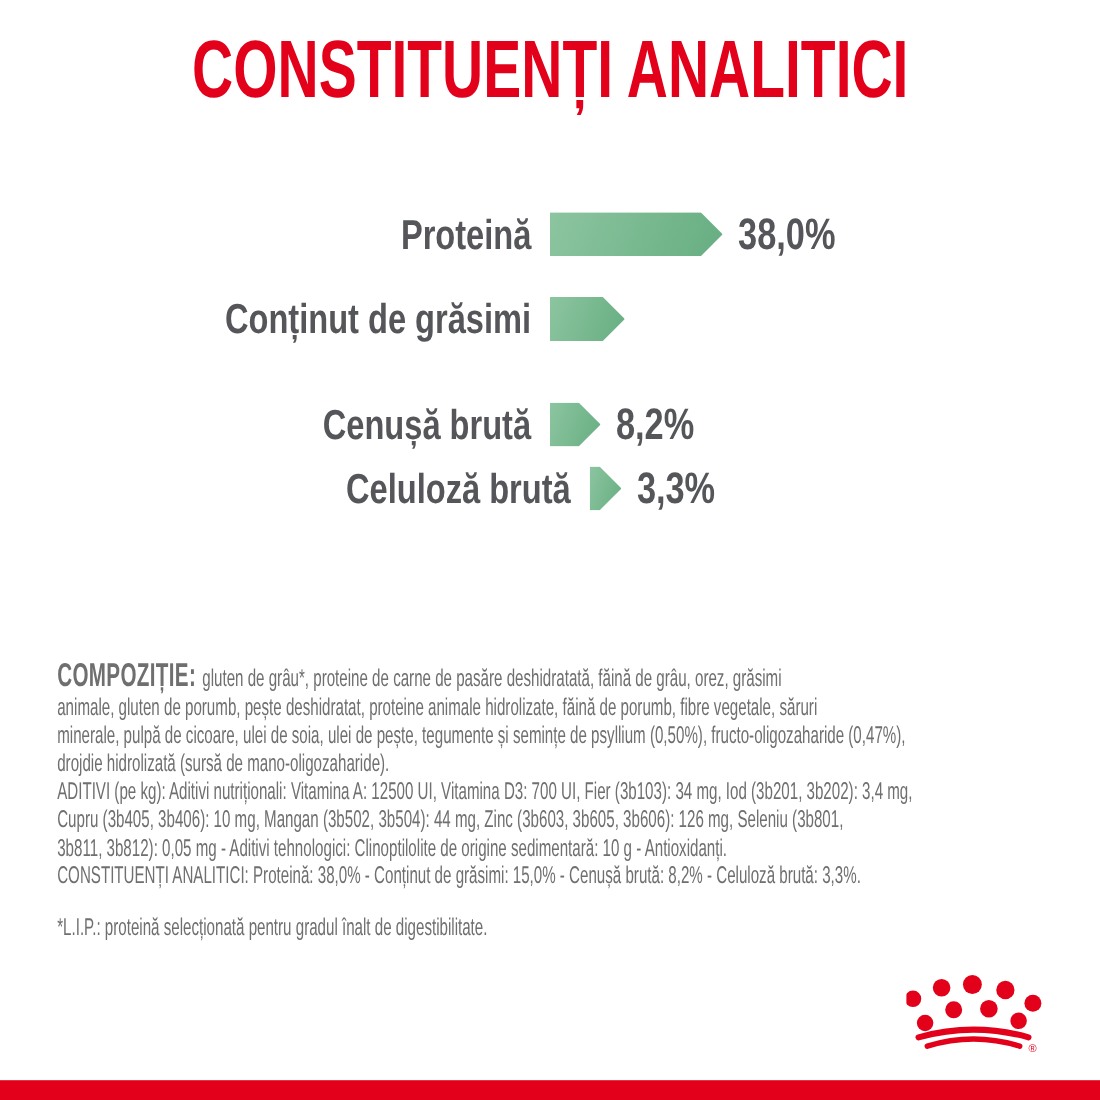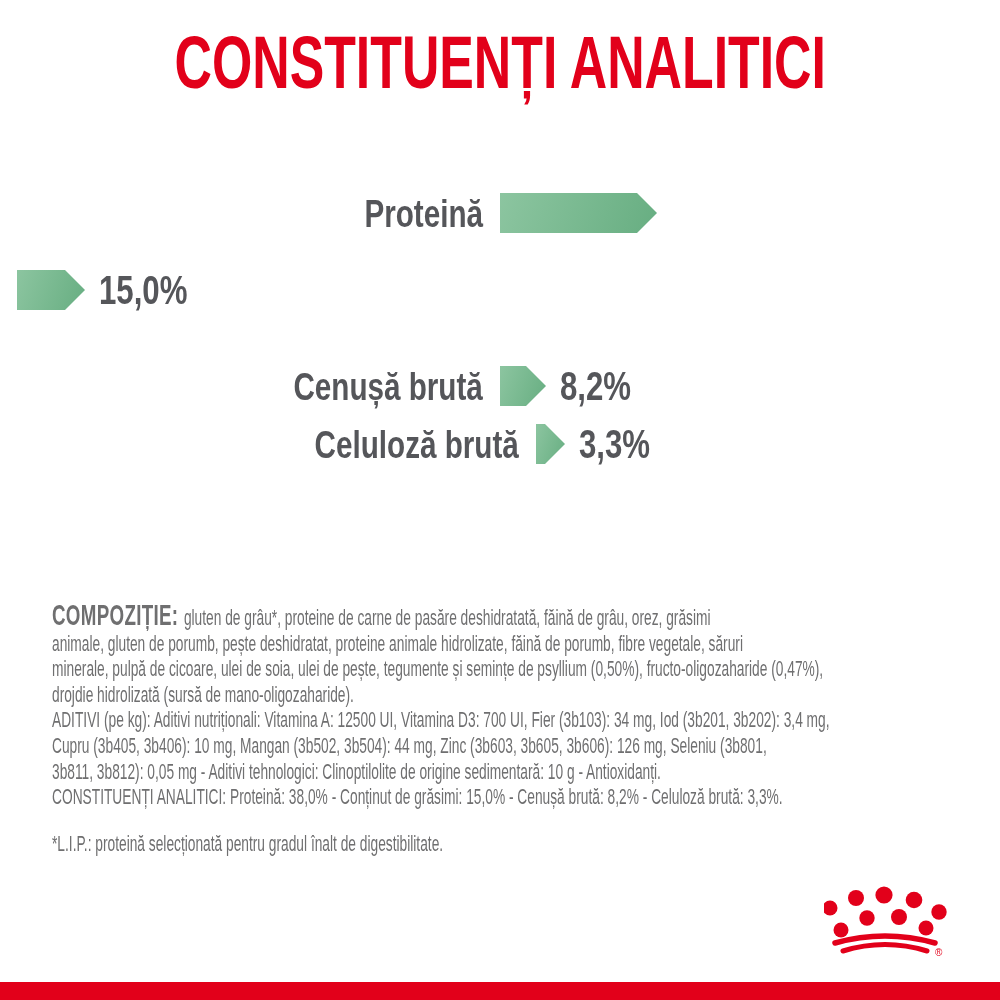--- a/index.html
+++ b/index.html
@@ -60,24 +60,25 @@
 <body>
 
 <div class="page">
 
   <h1 class="title"><span class="cond">CONSTITUENȚI ANALITICI</span></h1>
 
   <div>
     <div class="chart-row row-1">
         <div class="row-label"><span class="cond">Proteină</span></div>
         <div class="bar" style="width: 157px;"></div>
+        <div class="row-value"><span class="cond">38,0%</span></div>
       </div>
     <div class="chart-row row-2">
+        <div class="row-label"><span class="cond">Conținut de grăsimi</span></div>
         <div class="bar" style="width: 68px;"></div>
-        <div class="row-value"><span class="cond">15,0%</span></div>
       </div>
     <div class="chart-row row-3">
         <div class="row-label"><span class="cond">Cenușă brută</span></div>
         <div class="bar" style="width: 46px;"></div>
         <div class="row-value"><span class="cond">8,2%</span></div>
       </div>
     <div class="chart-row row-4">
         <div class="row-label"><span class="cond">Celuloză brută</span></div>
         <div class="bar" style="width: 29px;"></div>
         <div class="row-value"><span class="cond">3,3%</span></div>

